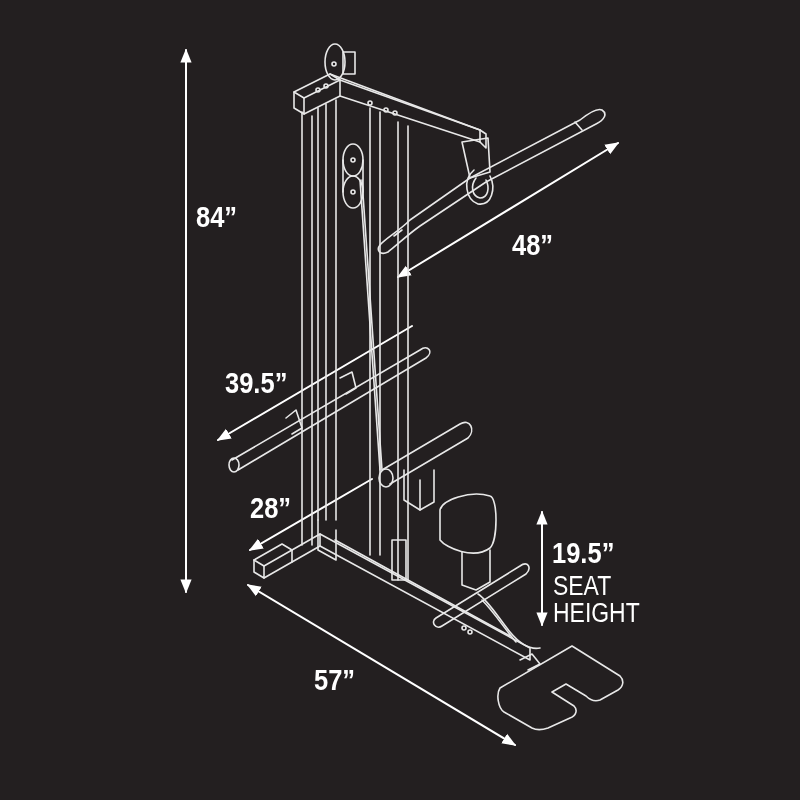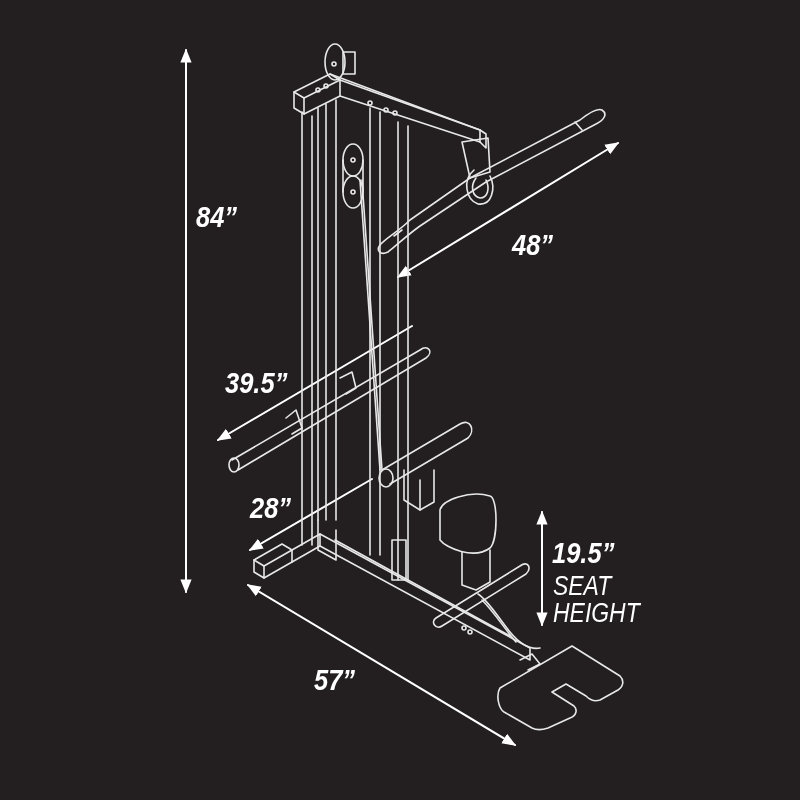--- a/index.html
+++ b/index.html
@@ -1,21 +1,21 @@
 <!DOCTYPE html>
 <html><head>
 <meta charset="utf-8">
 <style>
   html, body { margin: 0; padding: 0; }
   body {
     width: 800px; height: 800px; overflow: hidden;
     background: #231f20;
     font-family: "Liberation Sans", "DejaVu Sans", sans-serif;
   }
-  .canvas { position: relative; width: 660px; height: 800px; font-style: italic; }
+  .canvas { position: relative; width: 660px; height: 800px; }
   svg.art { position: absolute; left: 0; top: 0; }
   .label {
     position: absolute; color: #ffffff; font-weight: 700;
     font-family: "Liberation Sans", "DejaVu Sans", sans-serif;
     letter-spacing: 0px; line-height: 1; white-space: nowrap;
     transform: scaleX(0.85); transform-origin: left top;
   }
   .label.big { font-size: 30px; }
   .sub {
     position: absolute; color: #ffffff; font-weight: 400; font-size: 27px;

